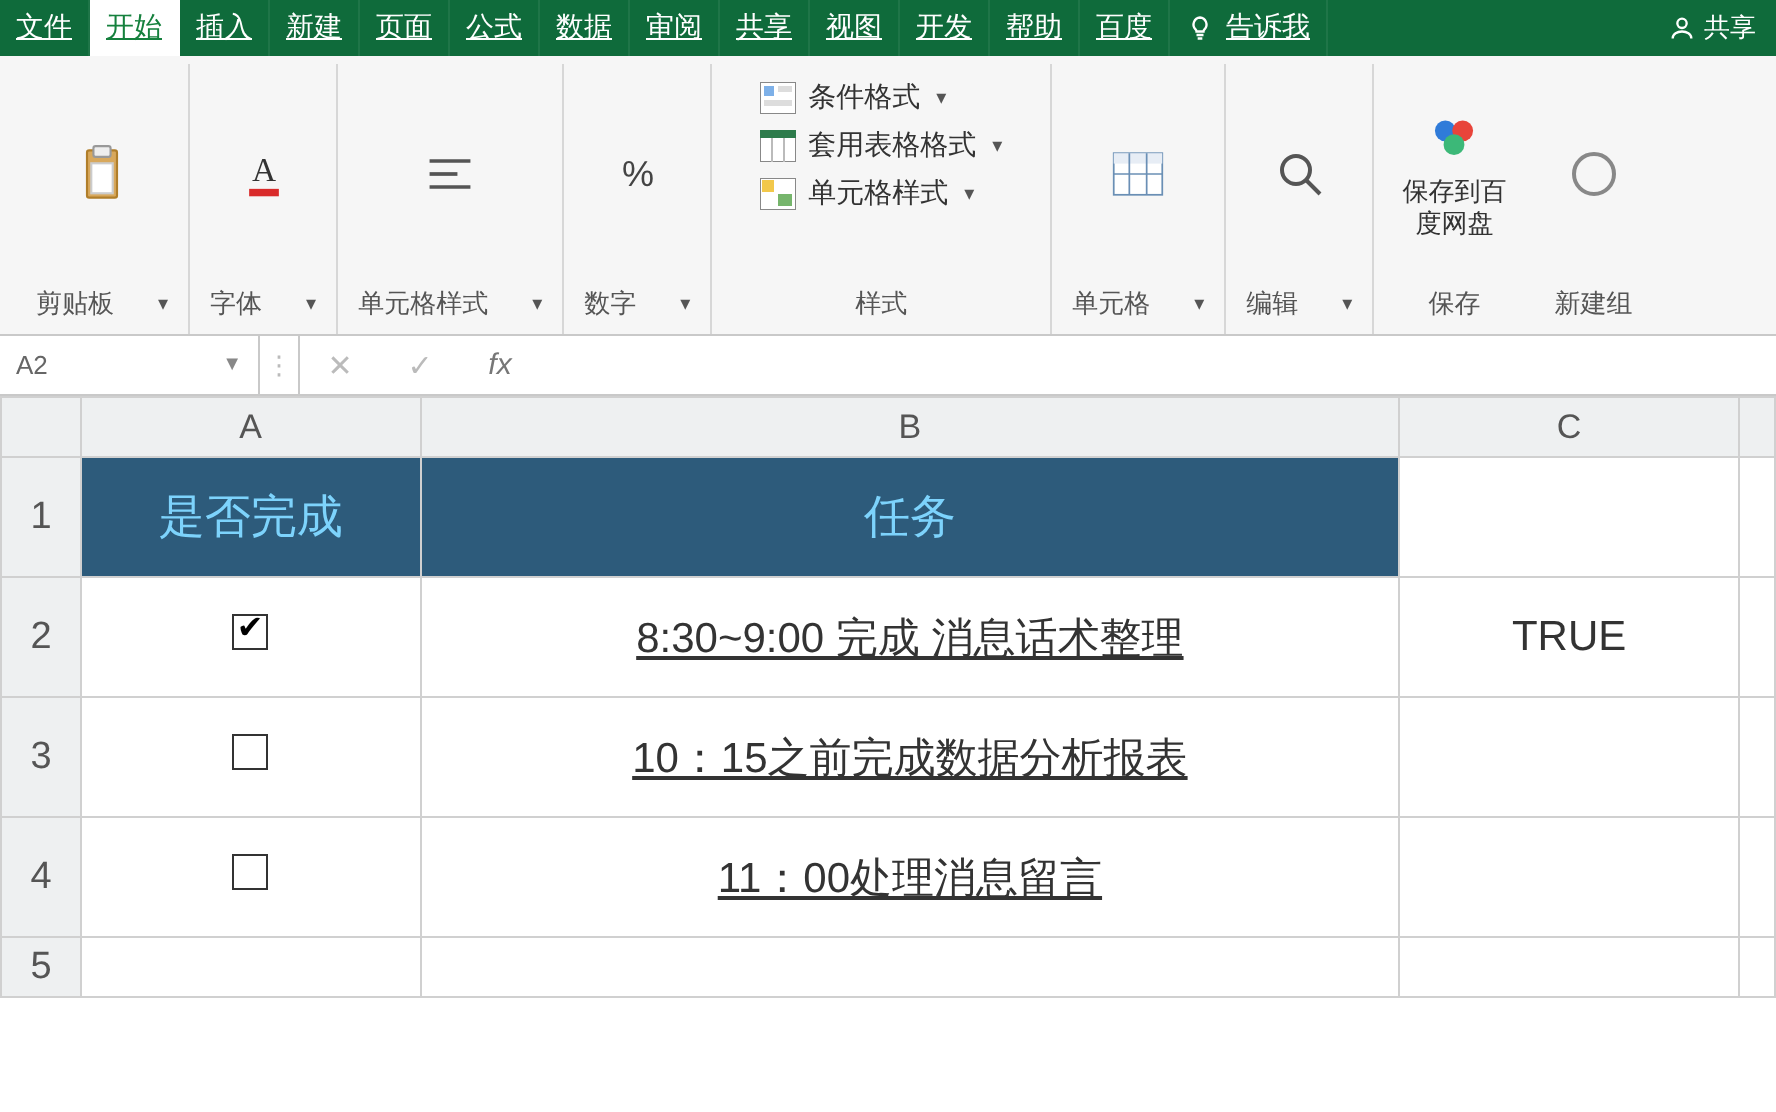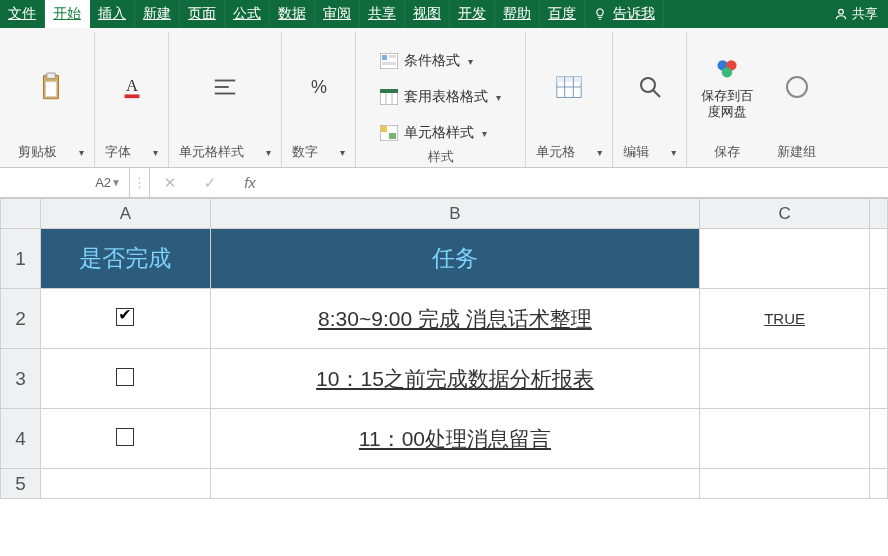--- a/index.html
+++ b/index.html
@@ -81,41 +81,41 @@
   }
   .big-btn .ic { width:26px; height:28px; display:flex; align-items:center; justify-content:center; }
   .drop-caret { font-size:10px; color:#555; margin-left:2px; }
 
   
   .styles-col {
     display:flex; flex-direction:column; gap:6px; padding-top:4px;
   }
   .styles-row {
     display:flex; align-items:center; gap:6px;
-    font-size:14px; color:#333; cursor:pointer;margin-top:12px;
+    font-size:14px; color:#333; cursor:pointer;
   }
   .styles-row .ic { width:18px; height:16px; }
 
   
   .fxrow {
     height: 30px;
     display:flex;
     align-items:stretch;
     border-bottom:1px solid #c9c9c9;
     background:#fff;
   }
   .namebox {
     width:130px;
     border-right:1px solid #c9c9c9;
     display:flex; align-items:center;
     padding:0 8px;
     color:#666;
     font-size:13px;
     background:#fff;
-    justify-content:flex-end;
+    justify-content:space-between;
   }
   .namebox .caret { color:#888; font-size:10px; }
   .fx-handle {
     width:20px; border-right:1px solid #c9c9c9; display:flex; align-items:center; justify-content:center; color:#bbb;
   }
   .fx-btn {
     width:40px; display:flex; align-items:center; justify-content:center; color:#bbb; font-size:15px; cursor:pointer;
   }
   .fx-input {
     flex:1; border:none; outline:none; padding:0 8px; font-size:13px;
@@ -159,24 +159,23 @@
     height:48px;
   }
   .datacell {
     font-size:21px;
     text-align:center;
     height:60px;
     color:#333;
     text-decoration:underline;
   }
   .valcell {
-    font-size:15px;
+    font-size:21px;
     text-align:center;
     color:#333;
-    text-decoration:underline;
   }
   .chk {
     width:18px; height:18px; border:1.6px solid #333; display:inline-block; position:relative;
   }
   .chk.checked::after{
     content:"✔"; position:absolute; left:1px; top:-4px; font-size:16px; color:#000;
   }
 
   svg { display:block; }
 </style>

